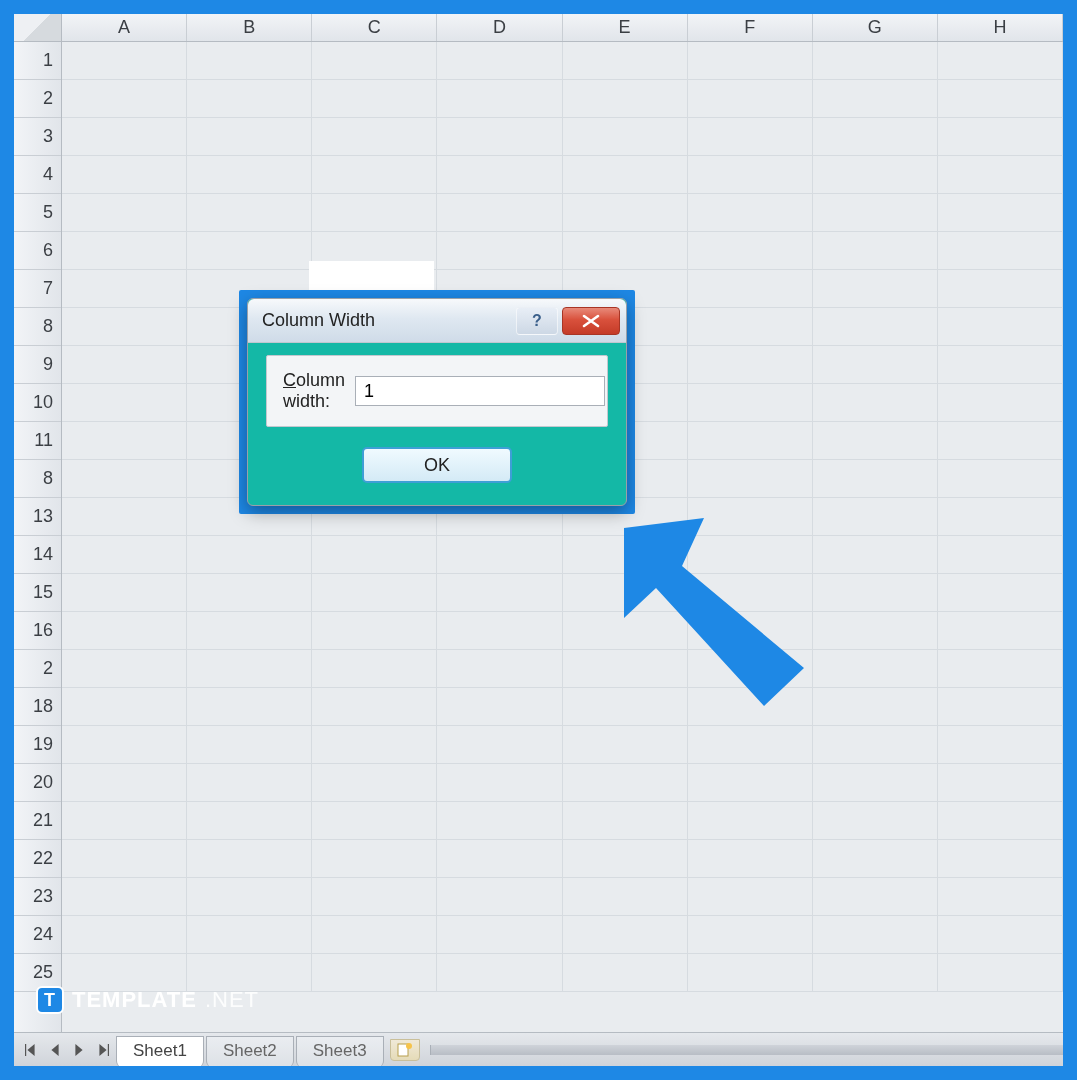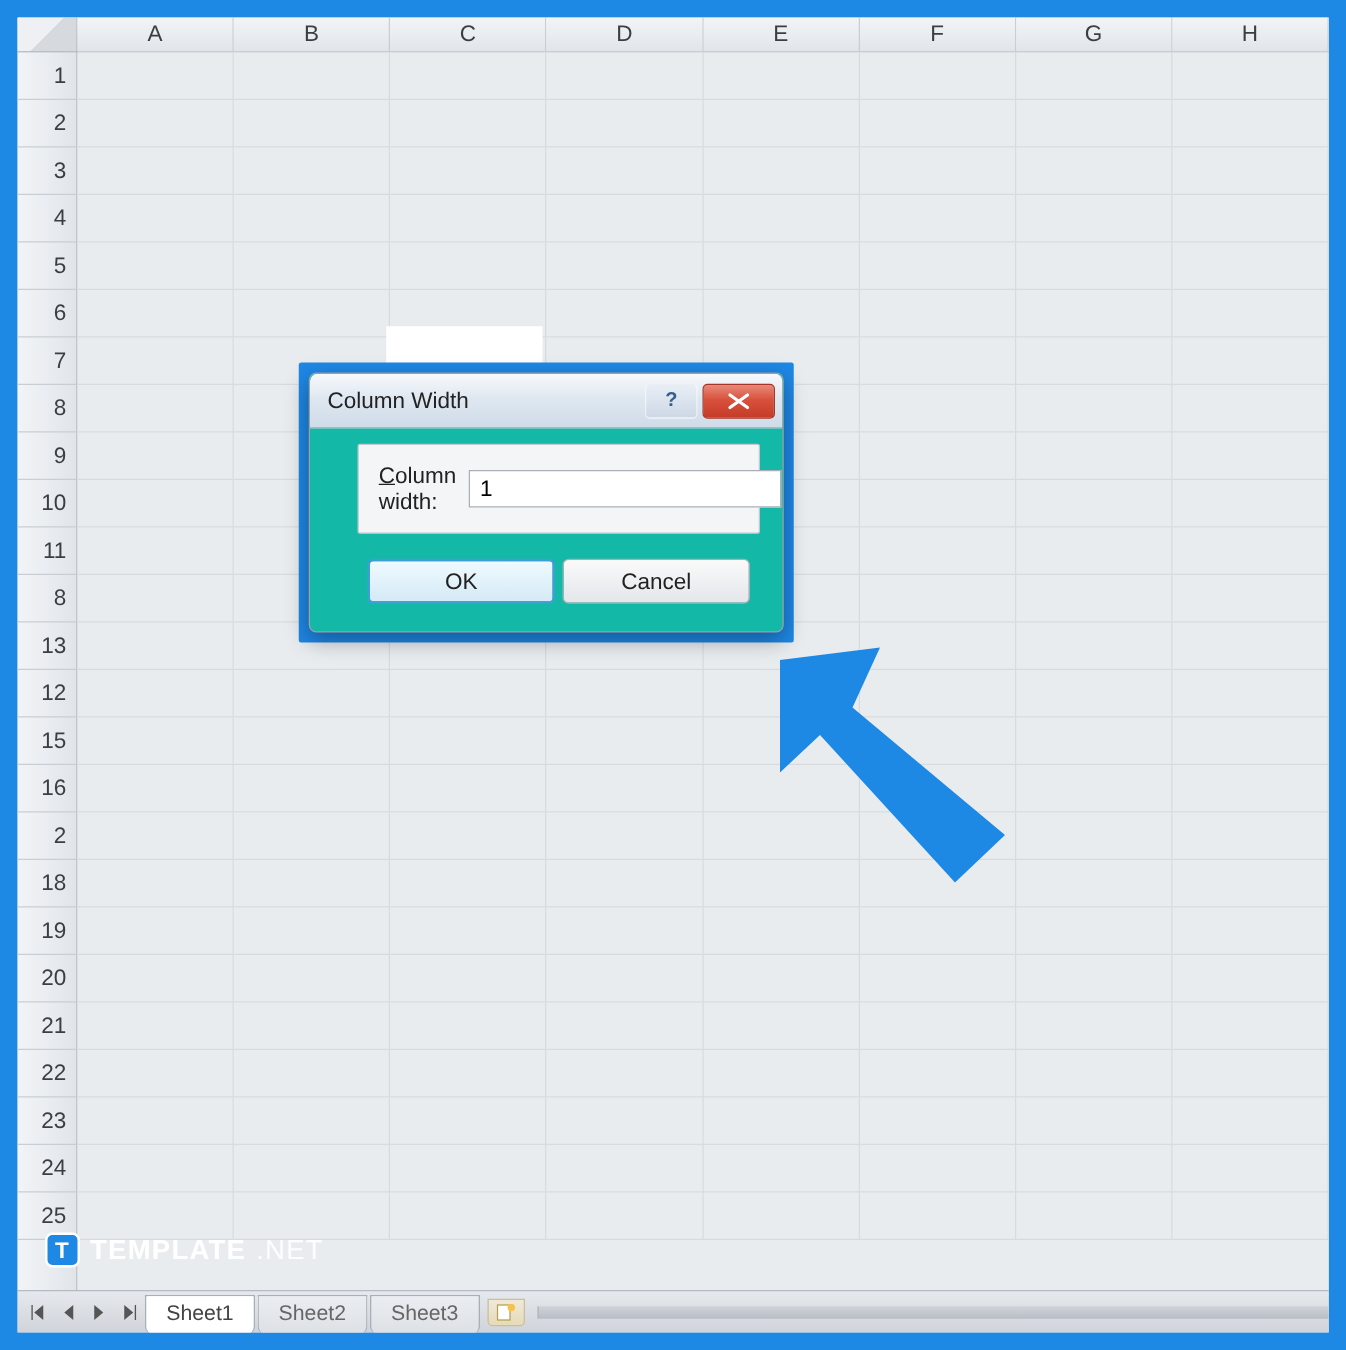--- a/index.html
+++ b/index.html
@@ -175,21 +175,20 @@
 }
 .close-btn {
   width: 58px;
   background: linear-gradient(#e88a7a, #d9513c 45%, #c43b28);
   border: 1px solid #a83525;
 }
 .close-btn svg { width: 26px; height: 16px; }
 .dialog-body {
   flex: 1;
   padding: 12px 18px;
-  margin-left: 20px;
 }
 .inset-panel {
   border: 1px solid #c3c8cf;
   background: #f3f5f7;
   border-radius: 2px;
   padding: 14px 16px;
   display: flex;
   align-items: center;
   gap: 10px;
   margin-bottom: 20px;
@@ -292,21 +291,21 @@
       <div class="row-h">4</div>
       <div class="row-h">5</div>
       <div class="row-h">6</div>
       <div class="row-h">7</div>
       <div class="row-h">8</div>
       <div class="row-h">9</div>
       <div class="row-h">10</div>
       <div class="row-h">11</div>
       <div class="row-h">8</div>
       <div class="row-h">13</div>
-      <div class="row-h">12</div>
+      <div class="row-h">14</div>
       <div class="row-h">15</div>
       <div class="row-h">16</div>
       <div class="row-h">2</div>
       <div class="row-h">18</div>
       <div class="row-h">19</div>
       <div class="row-h">20</div>
       <div class="row-h">21</div>
       <div class="row-h">22</div>
       <div class="row-h">23</div>
       <div class="row-h">24</div>
@@ -564,21 +563,20 @@
             </svg>
         </div>
       </div>
       <div class="dialog-body">
         <div class="inset-panel">
           <div class="field-label"><span class="accel">C</span><span>olumn width:</span></div>
           <input class="text-input" value="1" style="">
         </div>
         <div class="dialog-buttons">
           <div class="dlg-btn ok-btn">OK</div>
-          <div class="dlg-btn cancel-btn">Cancel</div>
         </div>
       </div>
     </div>
   </div>
 
   <svg class="arrow-pointer" viewBox="0 0 220 200">
     <path d="M10 20 L90 10 L68 58 L190 160 L150 198 L42 80 L10 110 Z" fill="#1e88e5"></path>
   </svg>
 
   <div class="watermark">

